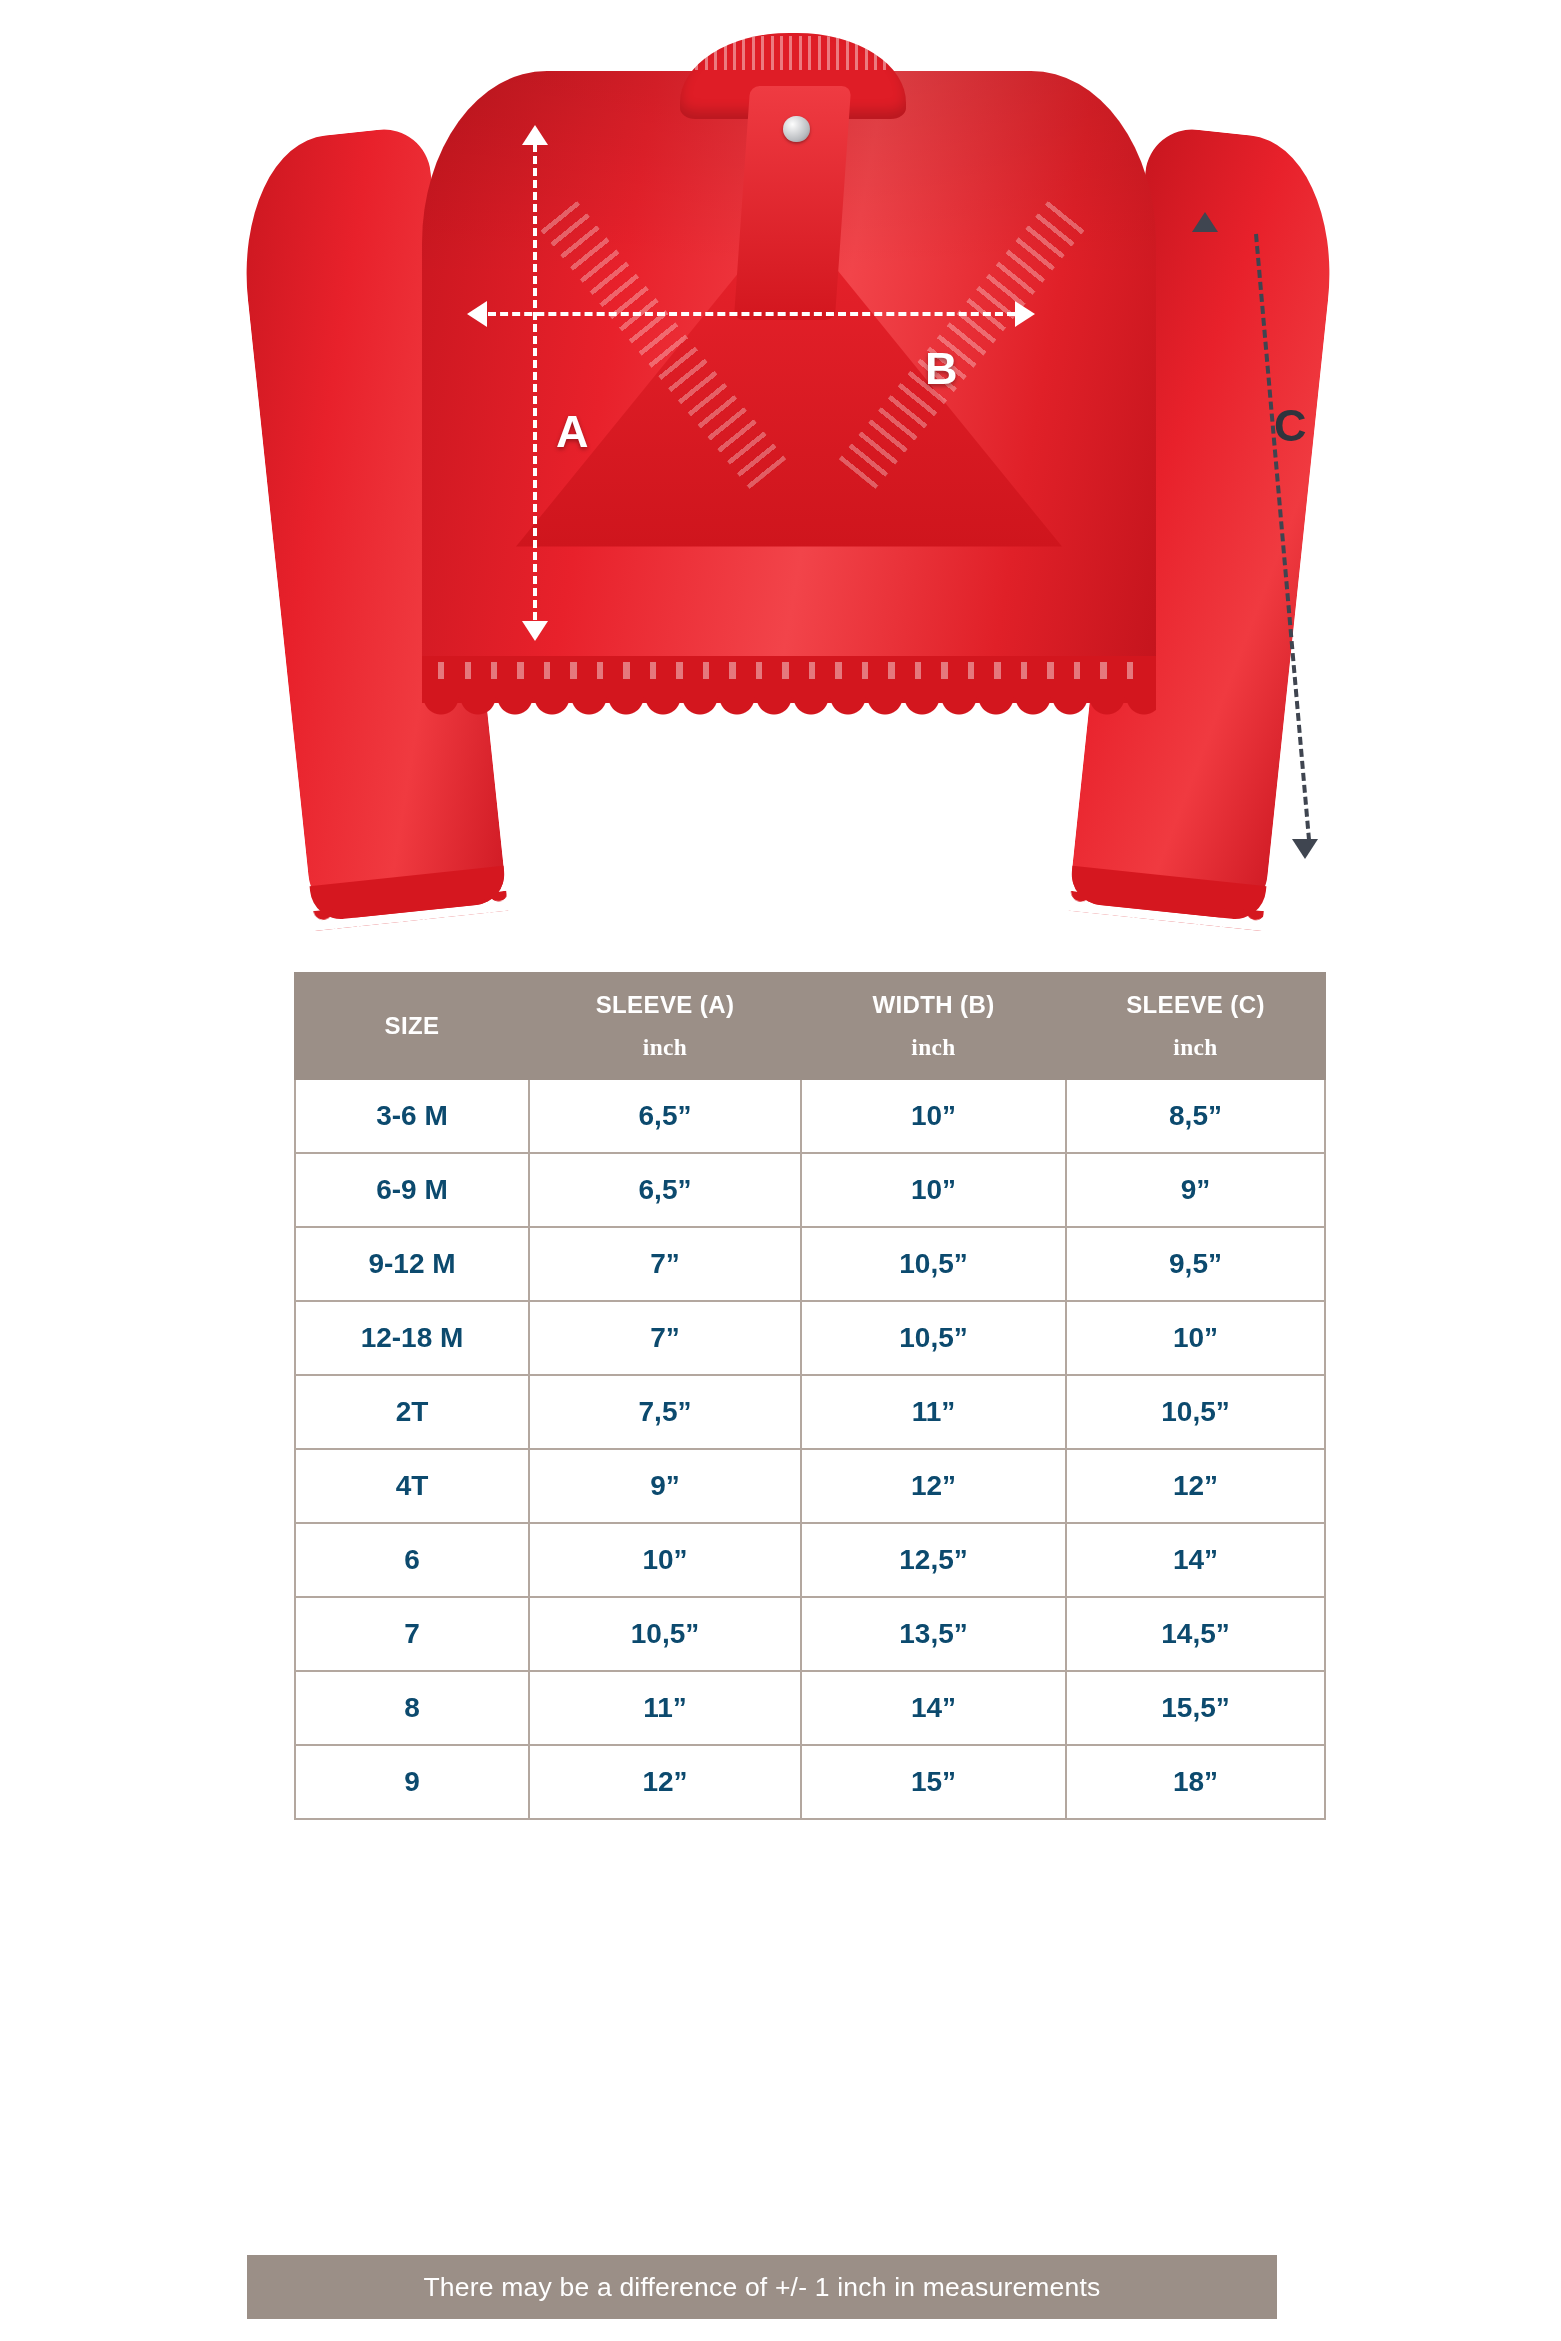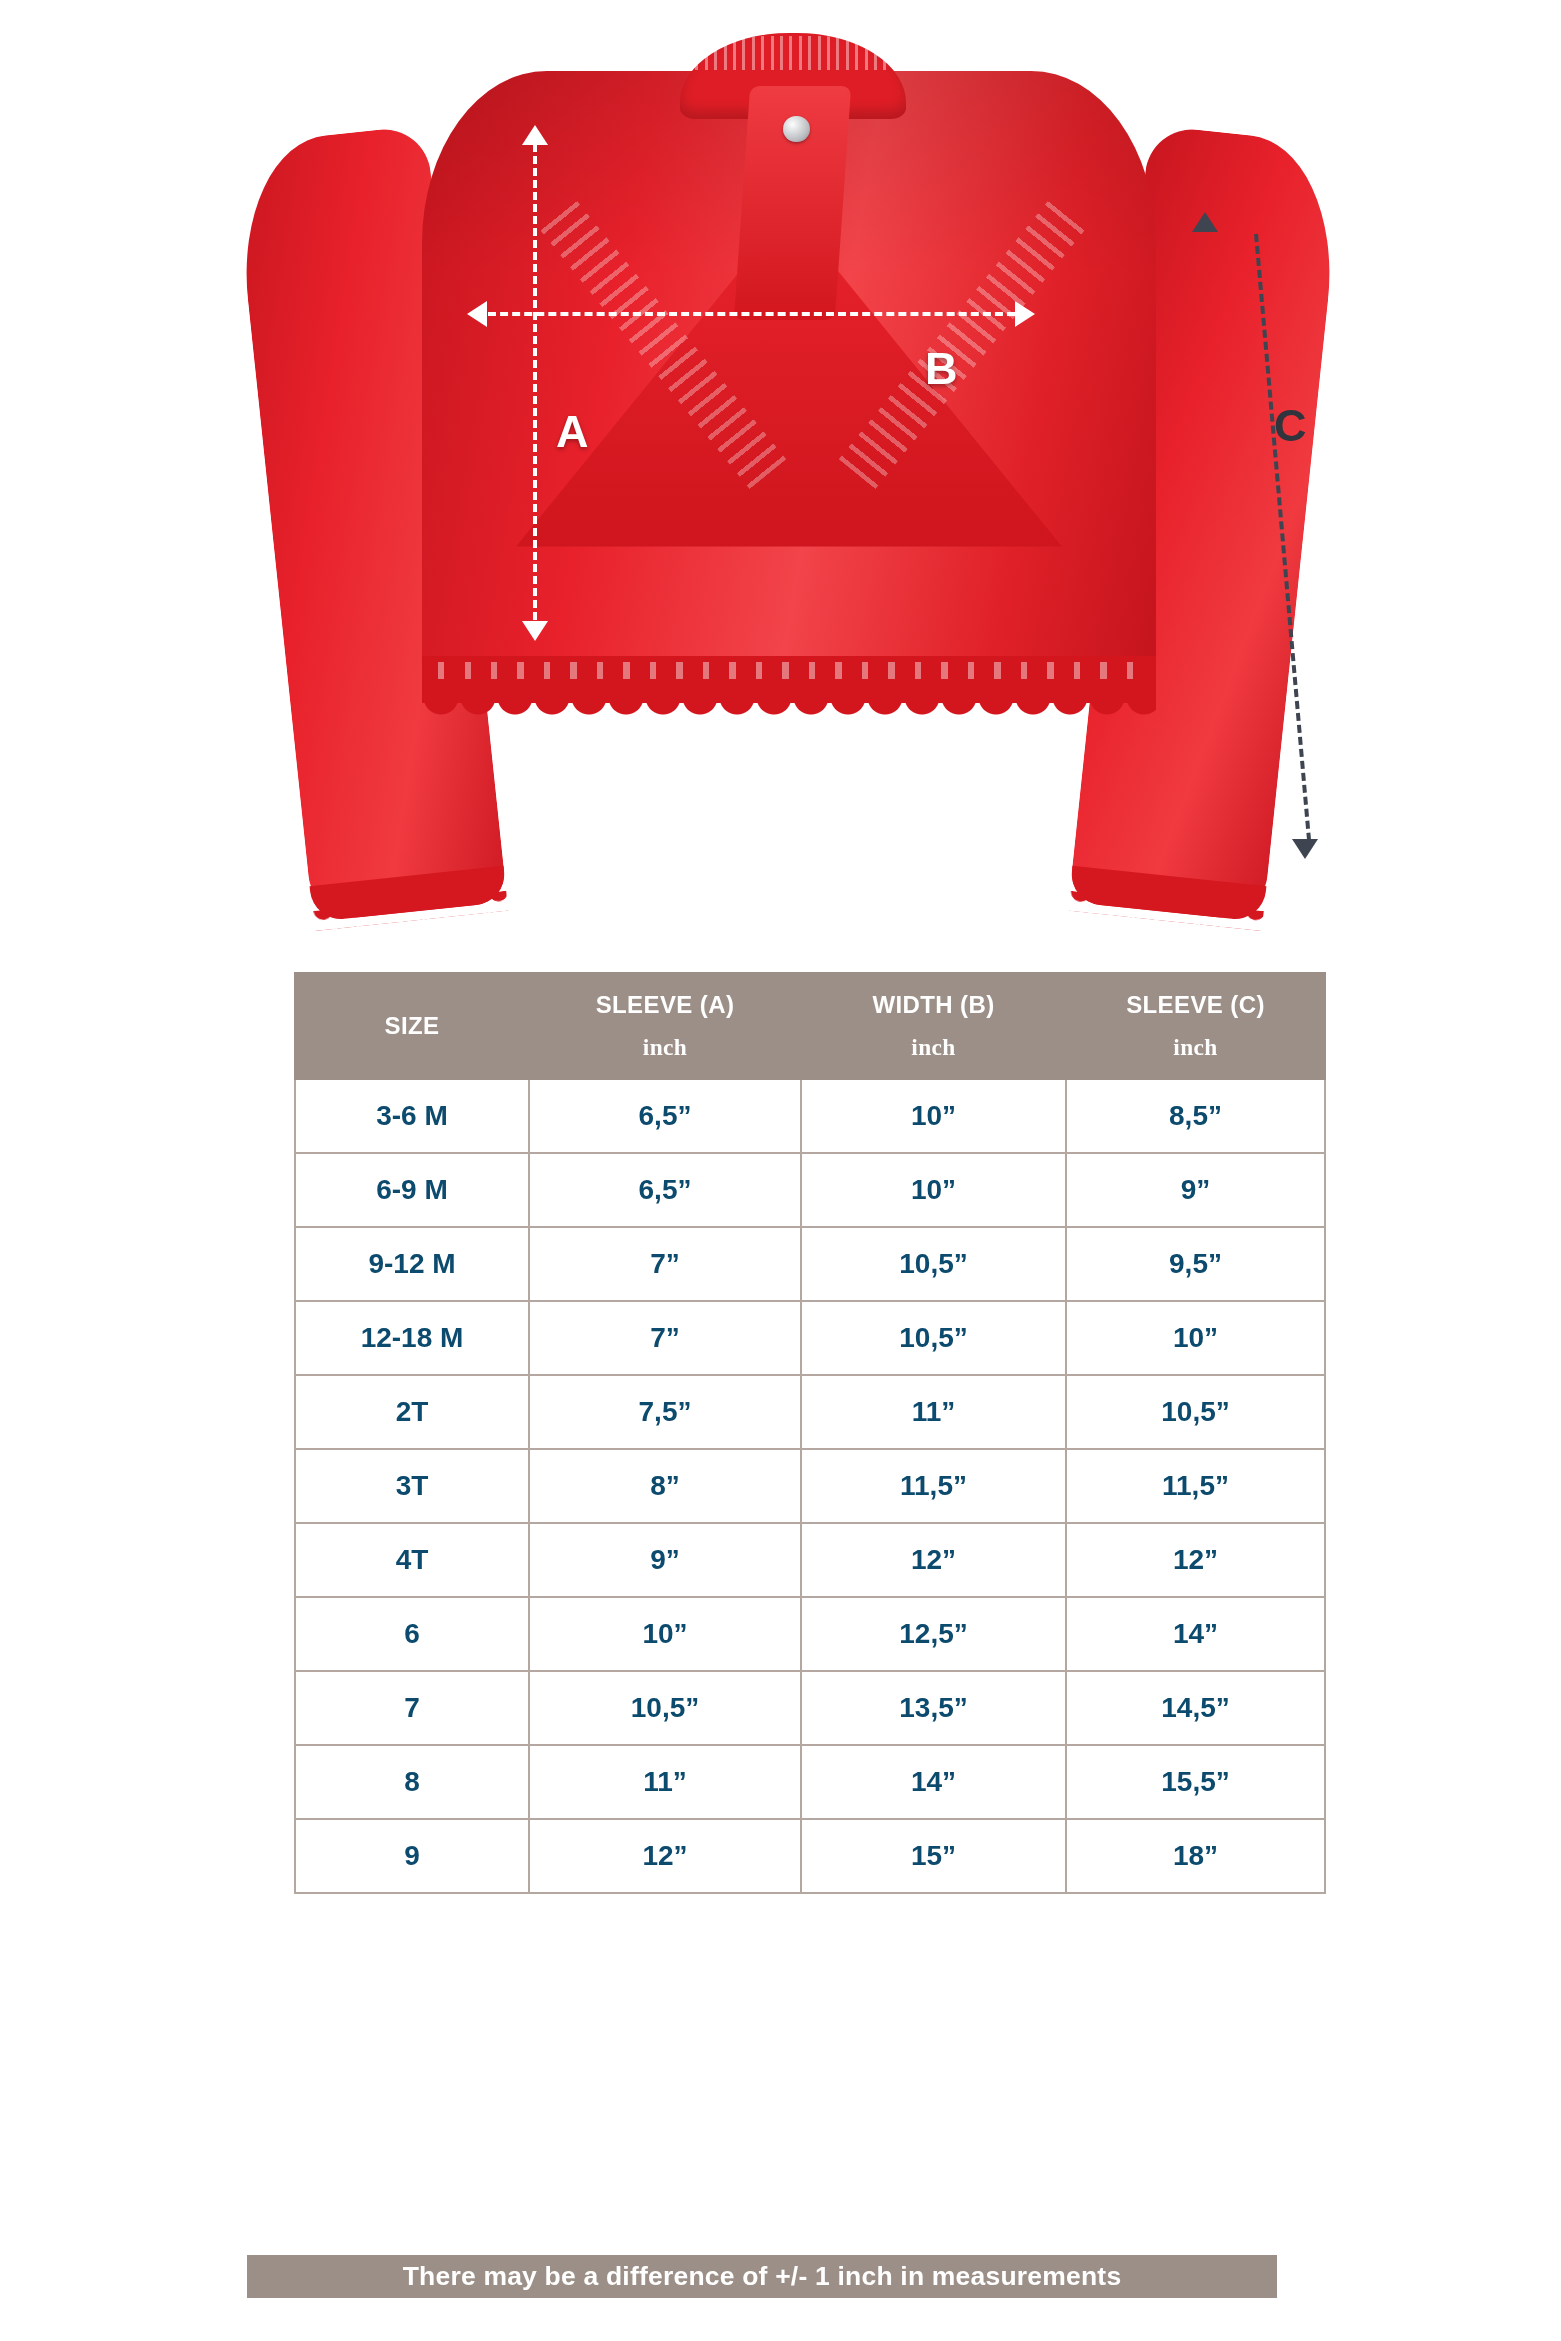--- a/index.html
+++ b/index.html
@@ -272,25 +272,25 @@
   .col-size   { width: 234px; }
   .col-length { width: 272px; }
   .col-width  { width: 265px; }
   .col-sleeve { width: 259px; }
 
   .note-bar {
     position: absolute;
     left: 247px;
     top: 2255px;
     width: 1030px;
-    height: 43px;
+    height: 64px;
     background: #9b8f87;
     color: #ffffff;
     font-size: 26.5px;
-    font-weight: 700;
+    font-weight: 400;
     display: flex;
     align-items: center;
     justify-content: center;
     letter-spacing: 0.2px;
   }
 </style>
 </head>
 <body>
 
 <div class="product-area">
@@ -393,26 +393,20 @@
         <td>10,5”</td>
         <td>10”</td>
       </tr>
       <tr>
         <td>2T</td>
         <td>7,5”</td>
         <td>11”</td>
         <td>10,5”</td>
       </tr>
       <tr>
-        <td>3T</td>
-        <td>8”</td>
-        <td>11,5”</td>
-        <td>11,5”</td>
-      </tr>
-      <tr>
         <td>4T</td>
         <td>9”</td>
         <td>12”</td>
         <td>12”</td>
       </tr>
       <tr>
         <td>6</td>
         <td>10”</td>
         <td>12,5”</td>
         <td>14”</td>

